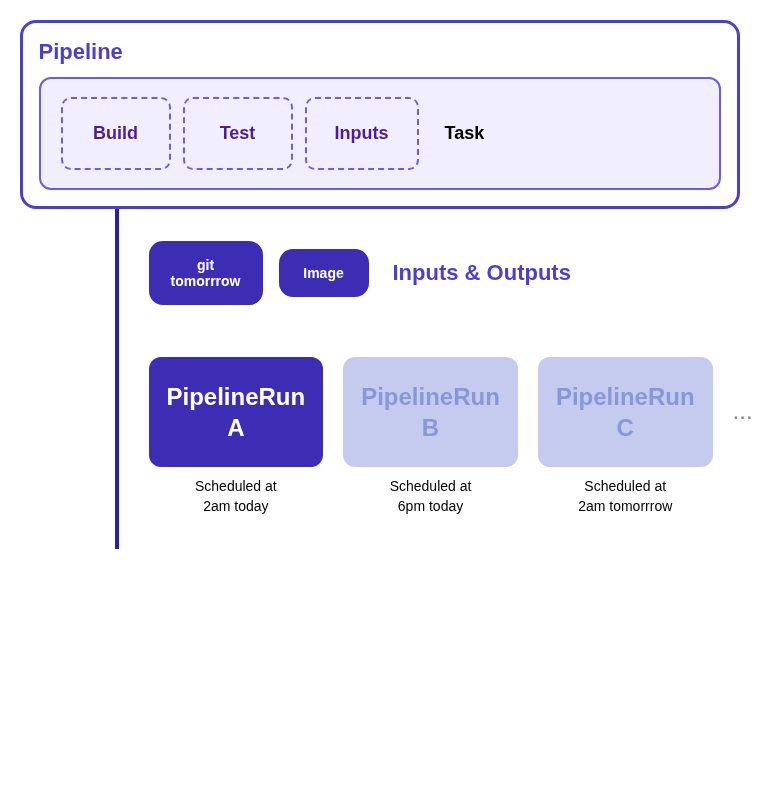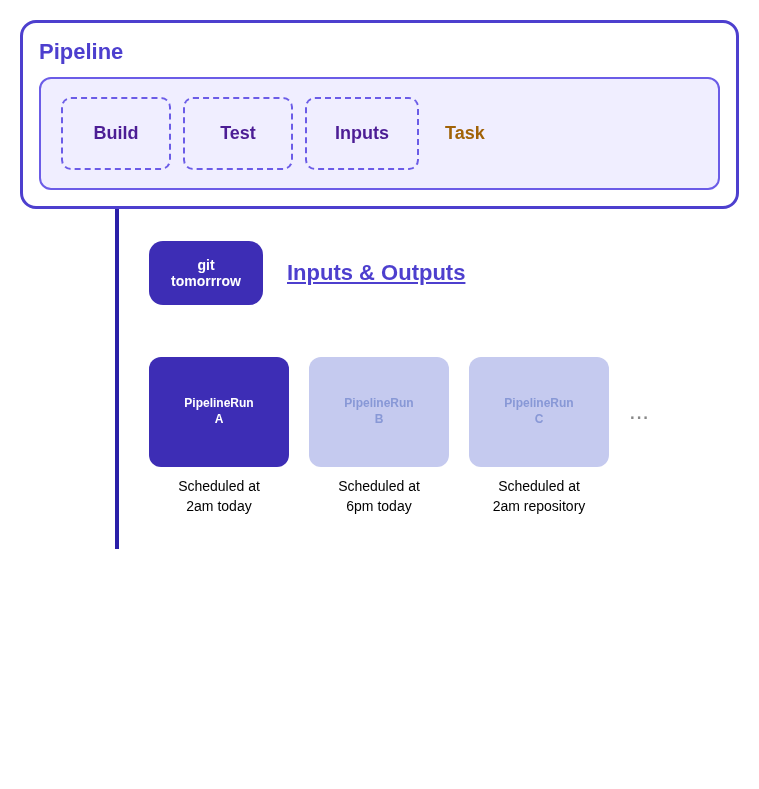--- a/index.html
+++ b/index.html
@@ -61,21 +61,21 @@
       color: #4c1d95;
       min-width: 110px;
       text-align: center;
     }
 
     .stage-task {
       border: none;
       background: transparent;
       font-size: 18px;
       font-weight: 600;
-      color: #a16207;
+      color: #000000;
       padding: 24px 18px;
       text-align: left;
     }
 
     
     .inputs-outputs-section {
       display: flex;
       flex-direction: row;
       align-items: center;
       gap: 16px;
@@ -91,21 +91,20 @@
       font-weight: 600;
       text-align: center;
       min-width: 90px;
     }
 
     .io-label {
       font-size: 22px;
       font-weight: 700;
       color: #4d3fce;
       margin-left: 8px;
-      text-decoration: underline;
     }
 
     
     .pipelineruns-section {
       display: flex;
       flex-direction: row;
       align-items: flex-start;
       gap: 20px;
       padding: 20px 0 0 30px;
     }
@@ -113,21 +112,21 @@
     .pipelinerun-item {
       display: flex;
       flex-direction: column;
       align-items: center;
       gap: 10px;
     }
 
     .pipelinerun-box {
       border-radius: 12px;
       padding: 24px 18px;
-      font-size: 12px;
+      font-size: 24px;
       font-weight: 700;
       text-align: center;
       min-width: 140px;
       min-height: 110px;
       display: flex;
       align-items: center;
       justify-content: center;
       line-height: 1.3;
     }
 
@@ -192,20 +191,23 @@
     <div class="line-col">
       <div style="width:4px; height:340px; background:#2a1fa8;"></div>
     </div>
     <div class="content-col">
 
       <div class="inputs-outputs-section">
         <div class="io-badge">
           <span>git</span><br>
           <span>tomorrrow</span>
         </div>
+        <div class="io-badge">
+          <span>Image</span>
+        </div>
         <div class="io-label">Inputs &amp; Outputs</div>
       </div>
 
       <div class="pipelineruns-section">
         <div class="pipelinerun-item">
           <div class="pipelinerun-box active">
             PipelineRun<br>A
           </div>
           <div class="pipelinerun-schedule">
             <span>Scheduled at</span><br>
@@ -220,21 +222,21 @@
             <span>Scheduled at</span><br>
             <span>6pm today</span>
           </div>
         </div>
         <div class="pipelinerun-item">
           <div class="pipelinerun-box inactive">
             PipelineRun<br>C
           </div>
           <div class="pipelinerun-schedule">
             <span>Scheduled at</span><br>
-            <span>2am repository</span>
+            <span>2am tomorrrow</span>
           </div>
         </div>
         <div class="ellipsis">...</div>
       </div>
     </div>
   </div>
 
 </div>
 
 </body></html>

